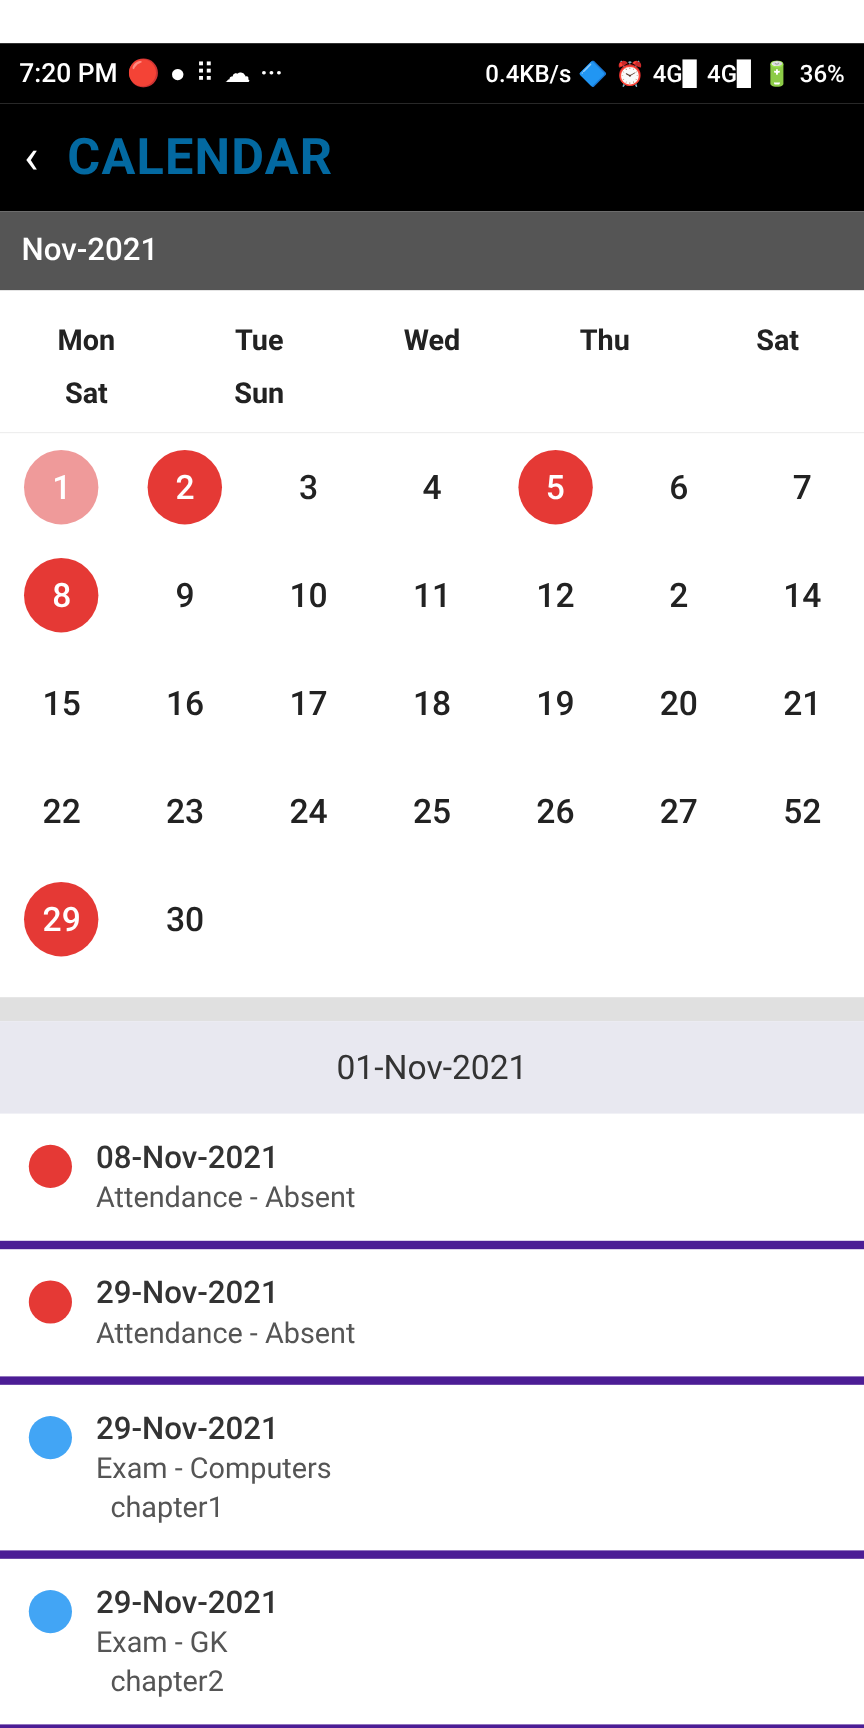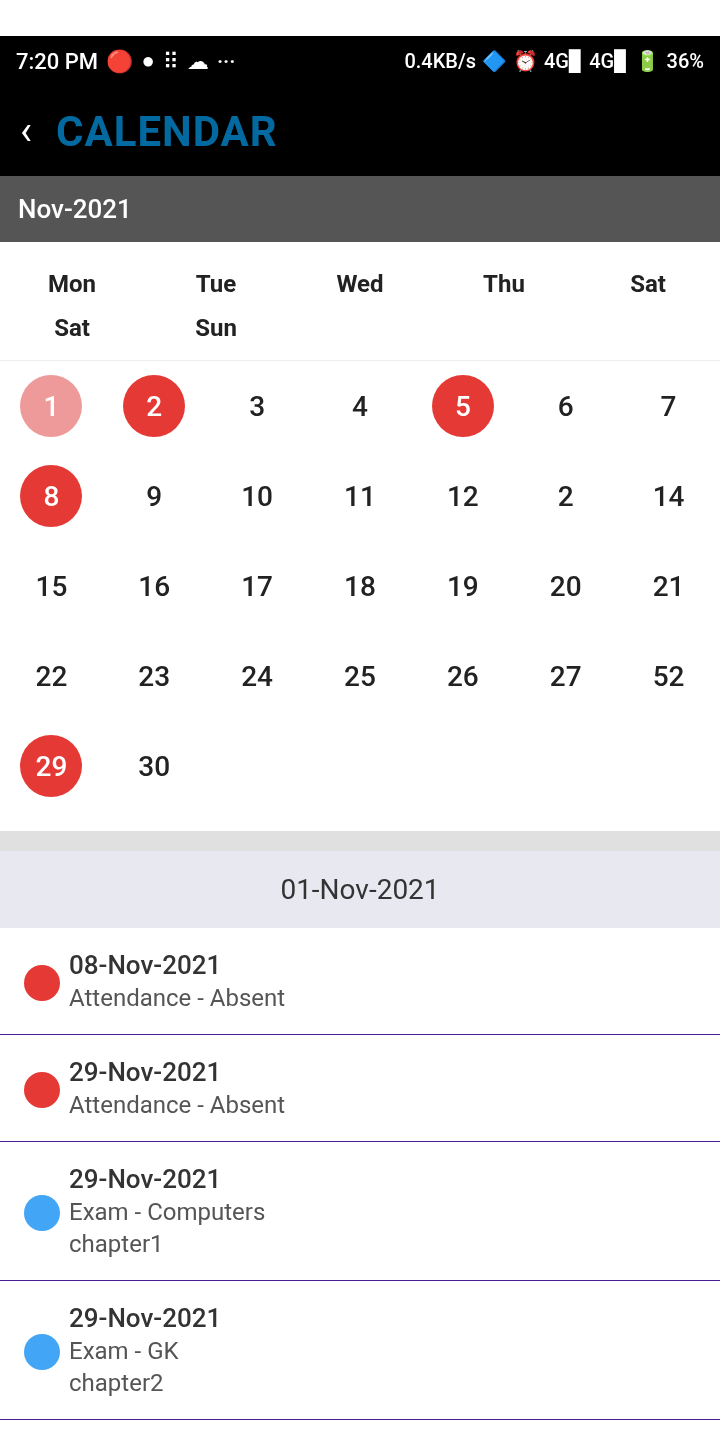--- a/index.html
+++ b/index.html
@@ -113,24 +113,24 @@
     .events-header {
       background: #e8e8f0;
       text-align: center;
       padding: 22px;
       font-size: 28px;
       color: #333;
       font-weight: 400;
     }
     .event-item {
       display: flex;
-      align-items: center;
+      align-items: flex-start;
       padding: 22px 24px;
-      border-bottom: 1px solid #4c1d95;
-      gap: 9px;
+      border-bottom: 7px solid #4c1d95;
+      gap: 20px;
     }
     .event-dot {
       width: 36px;
       height: 36px;
       border-radius: 50%;
       flex-shrink: 0;
       margin-top: 4px;
     }
     .dot-red { background: #e53935; }
     .dot-blue { background: #42a5f5; }
@@ -142,20 +142,21 @@
       margin-bottom: 4px;
     }
     .event-title {
       font-size: 24px;
       color: #555;
     }
     .event-subtitle {
       font-size: 24px;
       color: #555;
       margin-top: 4px;
+      margin-left: 12px;
     }
   </style>
 </head>
 <body>
 
 <div class="status-bar">
   <div class="status-left">
     <span>7:20 PM</span>
     <span>🔴</span>
     <span>●</span>

